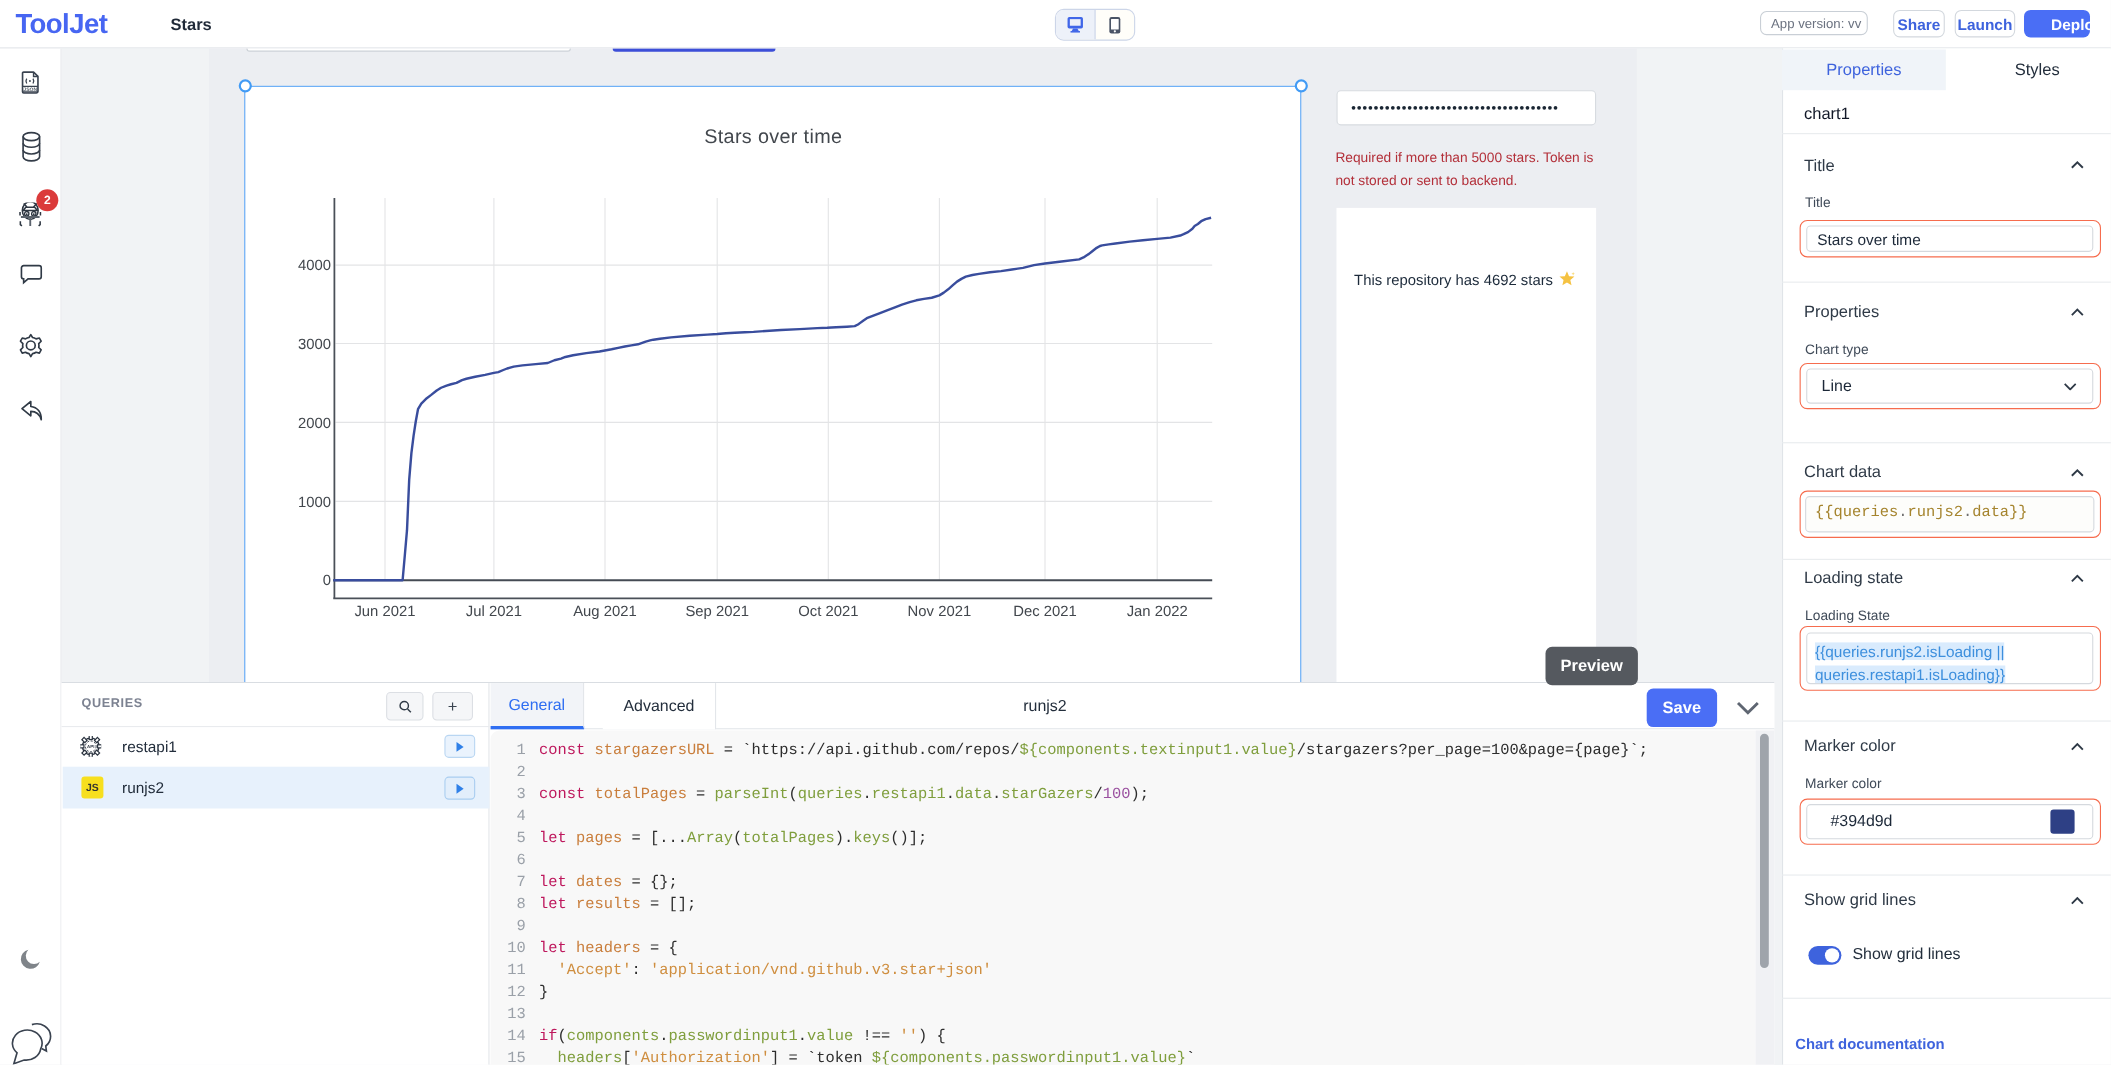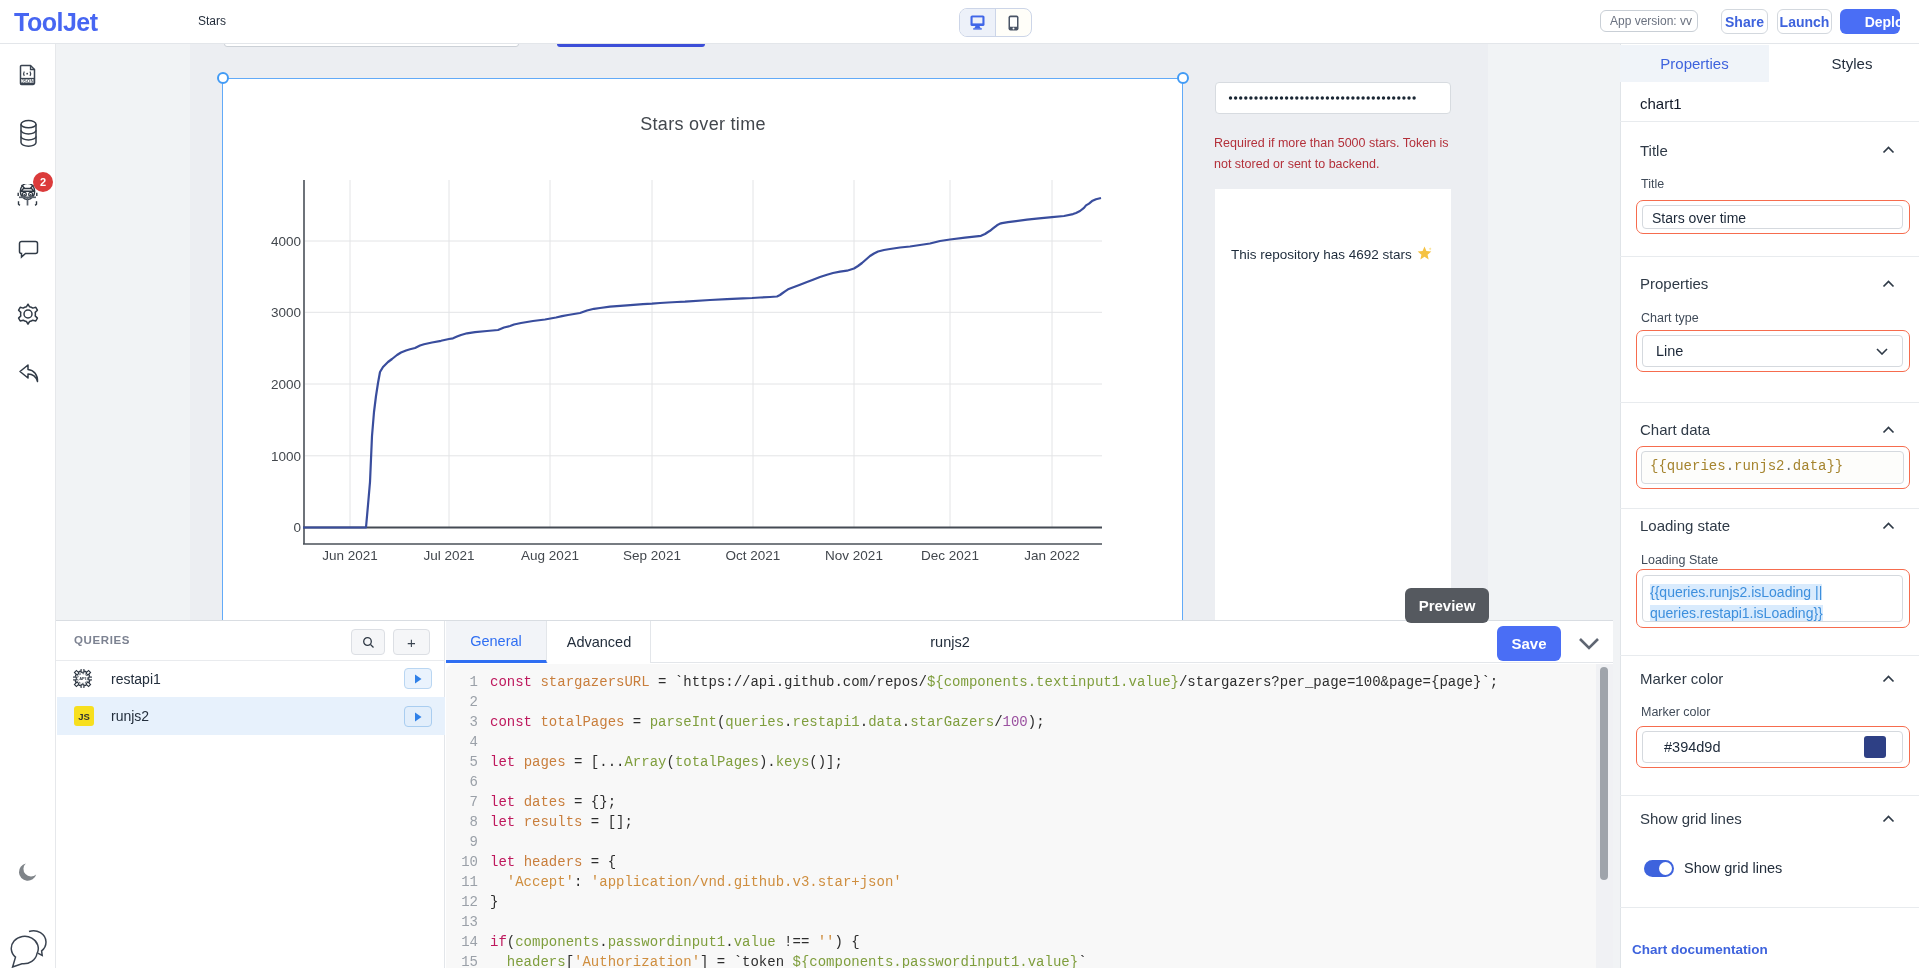--- a/index.html
+++ b/index.html
@@ -1,21 +1,21 @@
 <!DOCTYPE html>
 <html><head>
 <meta charset="utf-8">
 <style>
   * { margin:0; padding:0; box-sizing:border-box; }
   html,body { width:1919px; height:968px; overflow:hidden; background:#f1f3f5; font-family:"Liberation Sans", sans-serif; }
   .abs { position:absolute; }
   #root { position:relative; width:1919px; height:968px; }
   .hdr { left:0; top:0; width:1919px; height:44px; background:#fff; border-bottom:1px solid #e3e6ea; z-index:30; }
   .logo { z-index:31; left:14px; top:8px; font-size:25px; font-weight:bold; color:#4766f2; letter-spacing:-0.5px; }
-  .appname { z-index:31; left:155px; top:14px; font-size:12px; color:#1f2937; font-weight:400;margin-left:43px; }
+  .appname { z-index:31; left:155px; top:14px; font-size:15px; color:#1f2937; font-weight:700; }
   .btn { display:flex; align-items:center; justify-content:center; border-radius:6px; font-size:14px; font-weight:600; }
   .canvas { left:190px; top:44px; width:1298px; height:576px; background:#eceef2; }
   .sidebar { left:0; top:44px; width:56px; height:924px; background:#fff; border-right:1px solid #e6e8eb; z-index:20; }
   .sep { position:absolute; left:0; width:55px; height:1px; background:#eceef1; }
   .qpanel { left:56px; top:620px; width:1557px; height:348px; background:#fff; border-top:1px solid #d9dde2; z-index:25; }
   .rpanel { left:1620px; top:44px; width:299px; height:924px; background:#fff; border-left:1px solid #e0e4e8; z-index:30; }
   .seclbl { font-size:15px; color:#2f3a47; font-weight:500; }
   .fldlbl { font-size:12.5px; color:#404b59; }
   .obox { border:1.5px solid #f66c4e; border-radius:7px; background:#fff; }
   .ibox { position:absolute; background:#fff; border:1px solid #d5d9de; border-radius:4px; }
@@ -239,21 +239,21 @@
   </div>
   <div class="abs" style="left:74px; top:706px; width:20px; height:20px; background:#f7df1e; border-radius:3px; z-index:27; display:flex; align-items:center; justify-content:center; font-size:9.5px; font-weight:bold; color:#323330;">JS</div>
   <div class="abs" style="left:111px; top:708px; font-size:14px; color:#232e3c; z-index:27;">runjs2</div>
   <div class="abs" style="left:404px; top:706px; width:28px; height:21px; background:#e2eefb; border:1px solid #a9cdf0; border-radius:4px; z-index:27; display:flex; align-items:center; justify-content:center;">
     <svg width="8" height="10" viewBox="0 0 8 10">
         <path d="M1 0.5 L7.5 5 L1 9.5 Z" fill="#2f80e8"></path>
       </svg>
   </div>
 
   <div class="abs" style="left:446px; top:621px; width:1167px; height:42px; background:#fff; border-bottom:1px solid #e3e6ea; z-index:26;"></div>
-  <div class="abs" style="left:446px; top:621px; width:101px; height:42px; background:#f2f4f8; border-right:1px solid #e3e6ea; border-bottom:3px solid #2f6ef2; z-index:27; display:flex; align-items:center; justify-content:center; font-size:14.5px; color:#2f6ef2;">General</div>
+  <div class="abs" style="left:446px; top:621px; width:85px; height:42px; background:#f2f4f8; border-right:1px solid #e3e6ea; border-bottom:3px solid #2f6ef2; z-index:27; display:flex; align-items:center; justify-content:center; font-size:14.5px; color:#2f6ef2;">General</div>
   <div class="abs" style="left:548px; top:621px; width:103px; height:42px; background:#fff; border-right:1px solid #e3e6ea; z-index:27; display:flex; align-items:center; justify-content:center; font-size:14.5px; color:#232e3c;">Advanced</div>
   <div class="abs" style="left:870px; top:634px; width:160px; text-align:center; font-size:14.5px; color:#232e3c; z-index:27;">runjs2</div>
   <div class="abs btn" style="left:1405px; top:588px; width:84px; height:35px; background:#55595f; color:#fff; font-size:15px; font-weight:600; z-index:27;">Preview</div>
   <div class="abs btn" style="left:1497px; top:626px; width:64px; height:35px; background:#4a6ef5; color:#fff; font-size:15px; font-weight:600; z-index:27;">Save</div>
   <svg class="abs" style="left:1578px; top:637px; z-index:27;" width="22" height="13" viewBox="0 0 22 13">
       <path d="M2 2 L11 11 L20 2" fill="none" stroke="#5f6672" stroke-width="2.6"></path>
     </svg>
 
   <div class="abs" style="left:446px; top:664px; width:1150px; height:304px; background:#f8f8f8; border-radius:8px 0 0 0; z-index:26; overflow:hidden;">
     <div class="cl" style="top:8px;">

